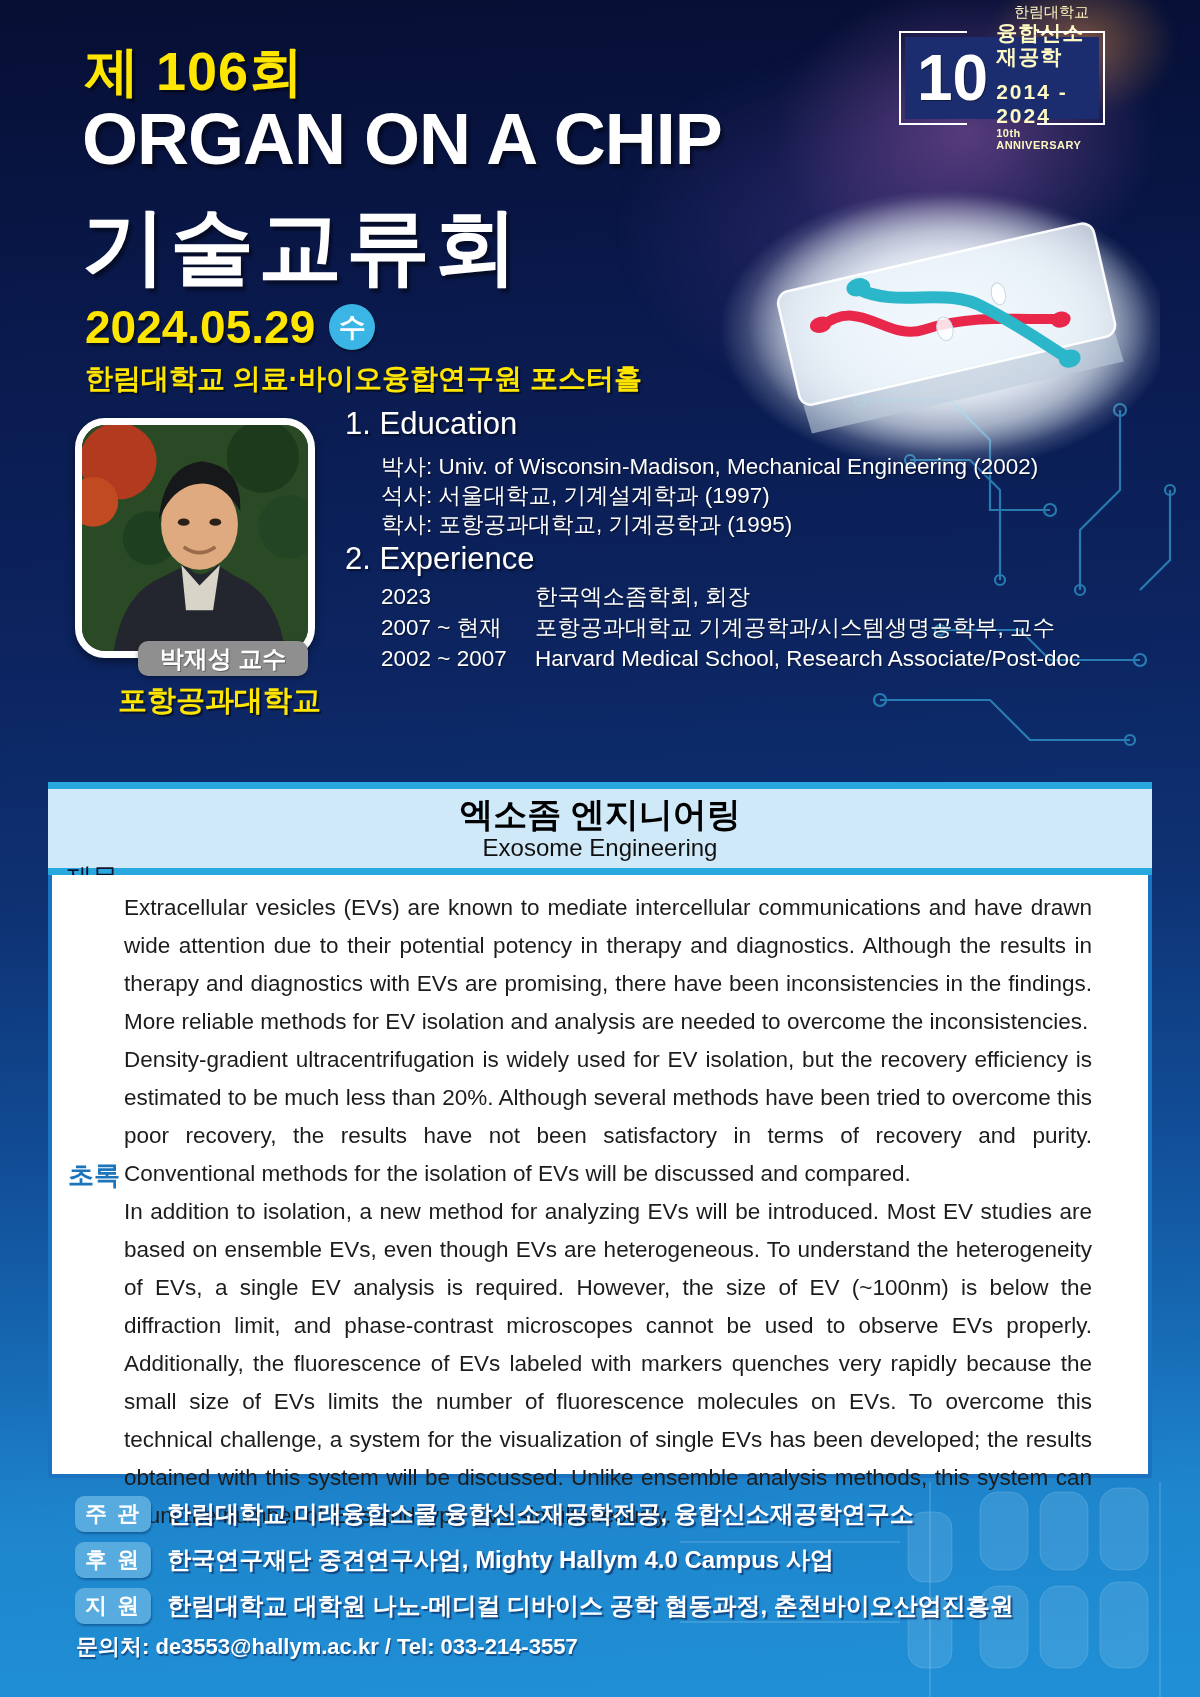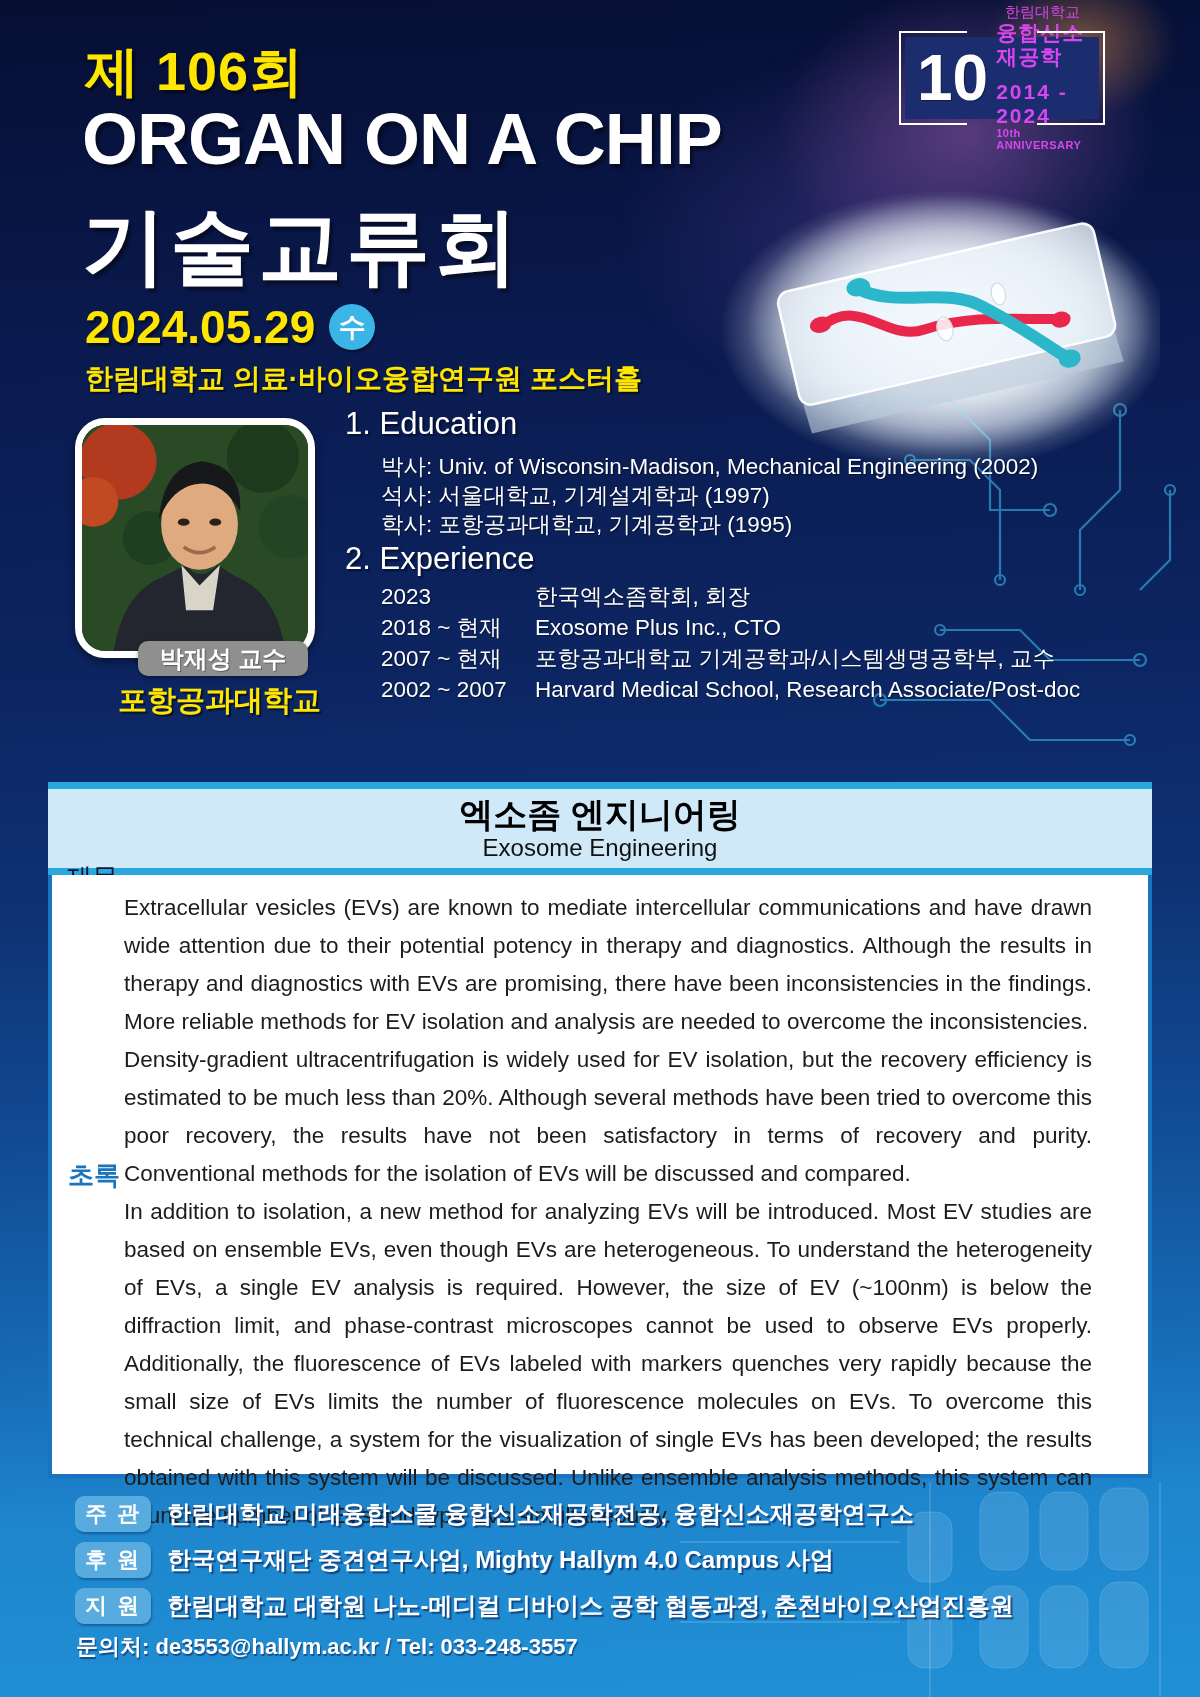--- a/index.html
+++ b/index.html
@@ -32,21 +32,21 @@
   .sub-title{position:absolute;left:82px;top:190px;font-size:84px;font-weight:bold;color:#fff;letter-spacing:4px;text-shadow:3px 4px 3px rgba(0,0,0,.45);}
   .date-row{position:absolute;left:85px;top:300px;display:flex;align-items:center;gap:14px;}
   .date-txt,.time-txt{font-size:46px;font-weight:bold;color:#ffe600;text-shadow:2px 3px 2px rgba(0,0,0,.5);}
   .day-badge{width:46px;height:46px;border-radius:50%;background:#3ab5e6;color:#fff;font-size:27px;font-weight:bold;display:flex;align-items:center;justify-content:center;box-shadow:1px 2px 2px rgba(0,0,0,.4);}
   .venue{position:absolute;left:85px;top:360px;font-size:28px;font-weight:bold;color:#ffe600;text-shadow:2px 2px 1px rgba(0,0,0,.5);}
   
   .anniv{position:absolute;left:905px;top:37px;width:194px;height:82px;background:#1b2d6e;display:flex;align-items:center;padding:6px 10px 6px 12px;}
   .anniv::before{content:"";position:absolute;left:-6px;top:-6px;bottom:-6px;width:66px;border:2px solid #fff;border-right:none;}
   .anniv::after{content:"";position:absolute;right:-6px;top:-6px;bottom:-6px;width:66px;border:2px solid #fff;border-left:none;}
   .anniv-num{font-size:64px;font-weight:bold;color:#fff;line-height:1;margin-right:8px;text-shadow:1px 1px 1px rgba(0,0,0,.4);}
-  .anniv-col{display:flex;flex-direction:column;align-items:center;flex:1;color:#d946ef;line-height:1.12;}
+  .anniv-col{display:flex;flex-direction:column;align-items:flex-end;flex:1;color:#fef9c3;line-height:1.12;}
   .anniv-org1{font-size:15px;}
   .anniv-org2{font-size:21px;font-weight:bold;letter-spacing:1px;}
   .anniv-years{font-size:21px;font-weight:bold;margin-top:12px;letter-spacing:2px;}
   .anniv-lab{font-size:11px;font-weight:bold;letter-spacing:.5px;}
   
   .chip-art{position:absolute;left:720px;top:180px;}
   
   .photo{position:absolute;left:75px;top:418px;width:240px;height:240px;border:7px solid #fff;border-radius:30px;overflow:hidden;background:#24421f;box-shadow:0 4px 10px rgba(0,0,0,.45);}
   .name-tag{position:absolute;left:138px;top:641px;width:170px;height:35px;background:#8f8f8f;border-radius:10px;display:flex;align-items:center;justify-content:center;font-size:24px;font-weight:bold;color:#fff;text-shadow:1px 1px 1px rgba(0,0,0,.35);box-shadow:0 2px 4px rgba(0,0,0,.35);}
   .affil{position:absolute;left:118px;top:681px;font-size:29px;font-weight:bold;color:#ffe600;text-shadow:2px 2px 1px rgba(0,0,0,.55);}
@@ -175,24 +175,20 @@
     <div class="edu-item">학사: 포항공과대학교, 기계공학과 (1995)</div>
   </div>
 
   <div class="sec-head exp-head">2. Experience</div>
   <div class="exp-table">
     <div class="exp-row">
       <span class="exp-period">2023</span>
       <span class="exp-role">한국엑소좀학회, 회장</span>
     </div>
     <div class="exp-row">
-      <span class="exp-period">2018 ~ 현재</span>
-      <span class="exp-role">Exosome Plus Inc., CTO</span>
-    </div>
-    <div class="exp-row">
       <span class="exp-period">2007 ~ 현재</span>
       <span class="exp-role">포항공과대학교 기계공학과/시스템생명공학부, 교수</span>
     </div>
     <div class="exp-row">
       <span class="exp-period">2002 ~ 2007</span>
       <span class="exp-role">Harvard Medical School, Research Associate/Post-doc</span>
     </div>
   </div>
 
   <div class="talk-box">
@@ -237,16 +233,16 @@
       </div>
       <div class="f-row">
         <span class="f-chip">후 원</span>
         <span class="f-text">한국연구재단 중견연구사업, Mighty Hallym 4.0 Campus 사업</span>
       </div>
       <div class="f-row">
         <span class="f-chip">지 원</span>
         <span class="f-text">한림대학교 대학원 나노-메디컬 디바이스 공학 협동과정, 춘천바이오산업진흥원</span>
       </div>
     </div>
-    <div class="contact">문의처: de3553@hallym.ac.kr / Tel: 033-248-3557</div>
+    <div class="contact">문의처: de3553@hallym.ac.kr / Tel: 033-214-3557</div>
   </div>
 
 </div>
 
 </body></html>

